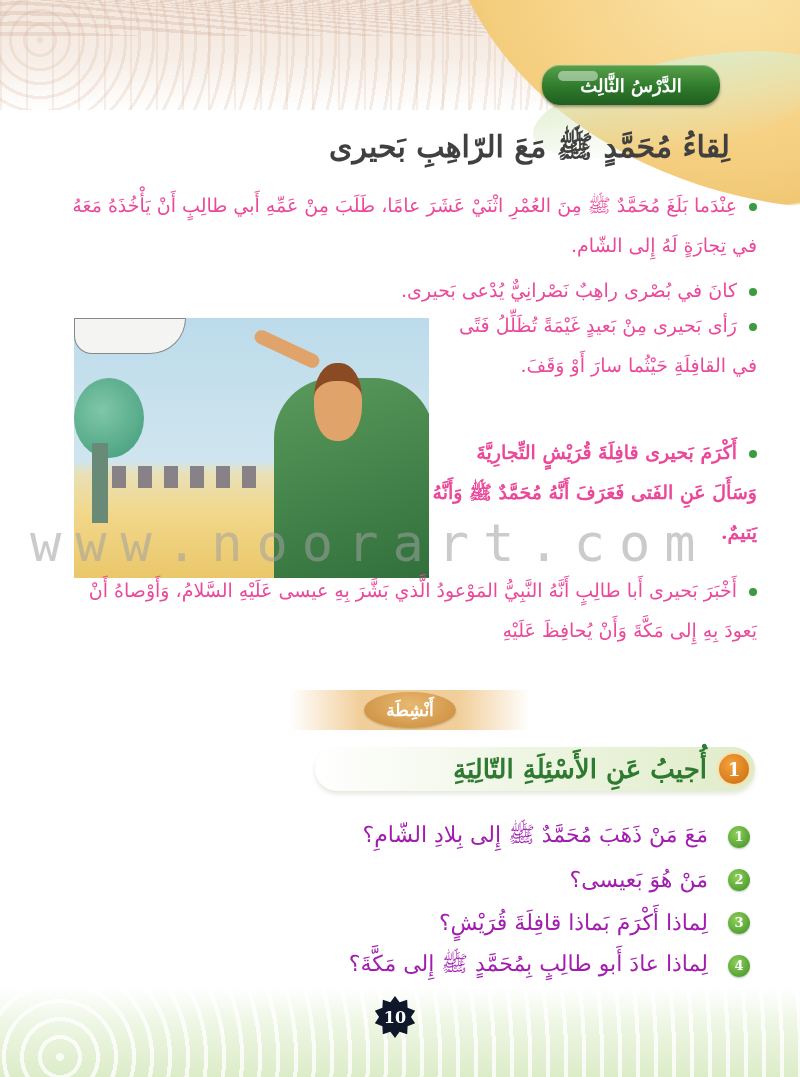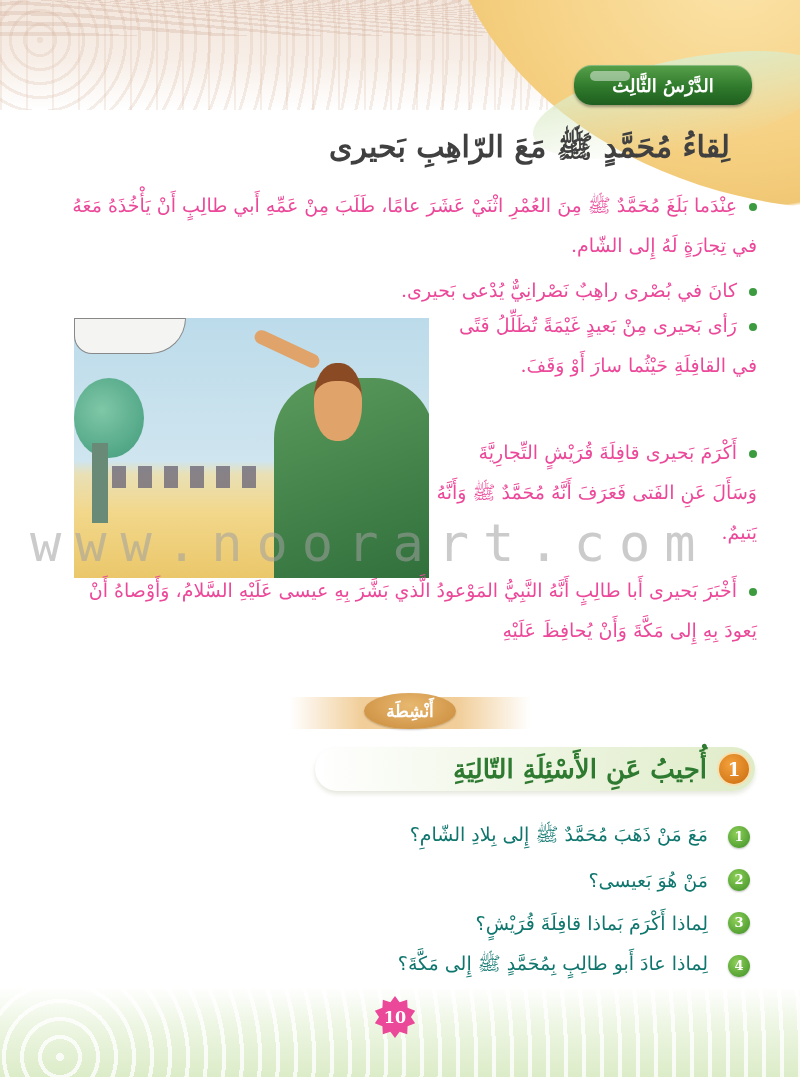--- a/index.html
+++ b/index.html
@@ -25,21 +25,21 @@
       border-radius: 0 0 0 100%;
       background: radial-gradient(ellipse at 70% 30%, #fbe3a8 0%, #f5cf80 55%, #f0c774 70%, rgba(240,199,116,0) 71%);
     }
     .corner-swoosh2 {
       position: absolute; right: -30px; top: 60px; width: 300px; height: 90px;
       border-radius: 50%;
       background: linear-gradient(180deg, rgba(220,235,200,0.9), rgba(240,246,230,0));
       transform: rotate(-12deg);
     }
     .lesson-badge {
-      position: absolute; left: 574px; top: 65px; width: 178px; height: 40px;
+      position: absolute; left: 542px; top: 65px; width: 178px; height: 40px;
       border-radius: 18px;
       background: linear-gradient(180deg, #58a14b 0%, #2f7a2c 55%, #1f5f1f 100%);
       box-shadow: 0 2px 3px rgba(0,0,0,0.35), inset 0 1px 0 rgba(255,255,255,0.3);
       display: flex; align-items: center; justify-content: center;
     }
     .lesson-badge .gloss {
       position: absolute; left: 16px; top: 6px; width: 40px; height: 10px; border-radius: 6px;
       background: rgba(255,255,255,0.45);
     }
     .lesson-badge span {
@@ -56,21 +56,21 @@
       position: absolute; direction: rtl; text-align: right;
       font-family: "DejaVu Serif", serif; font-size: 19px; line-height: 40px; color: #ec4899;
     }
     .bullet {
       display: inline-block; width: 8px; height: 8px; border-radius: 50%;
       background: #3c9b3f; margin-left: 12px; vertical-align: middle;
     }
     .p1 { left: 65px; top: 185px; width: 692px; }
     .p2 { left: 300px; top: 270px; width: 457px; }
     .p3 { left: 432px; top: 305px; width: 325px; }
-    .p4 { left: 432px; top: 432px; width: 325px; }
+    .p4 { left: 432px; top: 432px; width: 325px; font-weight: bold; }
     .p5 { left: 65px; top: 570px; width: 692px; }
     .illustration {
       position: absolute; left: 74px; top: 318px; width: 355px; height: 260px; overflow: hidden;
       background: linear-gradient(180deg, #bcdbea 0%, #cfe5ef 55%, #e9e0b6 60%, #f2d78a 75%, #eac76a 100%);
     }
     .illustration .cloud {
       position: absolute; left: 0; top: 0; width: 110px; height: 34px; border-radius: 0 0 40px 20px;
       background: #f4f4f2; border: 1px solid #888;
     }
     .illustration .tree-crown {
@@ -97,23 +97,23 @@
     .illustration .arm {
       position: absolute; left: 178px; top: 24px; width: 70px; height: 14px;
       background: #e0a36a; transform: rotate(25deg); border-radius: 7px;
     }
     .watermark {
       position: absolute; left: 30px; top: 520px; width: 740px; height: 46px;
       font-family: "DejaVu Sans Mono", monospace; font-size: 52px; letter-spacing: 14px;
       color: rgba(160,160,160,0.55); line-height: 46px; white-space: nowrap; pointer-events: none;
     }
     .activities-banner {
-      position: absolute; left: 290px; top: 690px; width: 240px; height: 32px;
+      position: absolute; left: 290px; top: 690px; width: 240px; height: 40px;
       background: linear-gradient(90deg, rgba(240,200,140,0) 0%, rgba(235,185,110,0.7) 30%, rgba(235,185,110,0.7) 70%, rgba(240,200,140,0) 100%);
-      display: flex; align-items: flex-end; justify-content: center; margin-top: 7px;
+      display: flex; align-items: center; justify-content: center;
     }
     .activities-pill {
       width: 92px; height: 36px; border-radius: 50%;
       background: radial-gradient(ellipse at 50% 35%, #e8b870, #c98a3a);
       display: flex; align-items: center; justify-content: center;
       box-shadow: 0 1px 2px rgba(0,0,0,0.2);
     }
     .activities-pill span {
       color: #fff; font-family: "DejaVu Serif", serif; font-size: 17px; font-weight: bold; direction: rtl;
     }
@@ -136,30 +136,30 @@
     }
     .questions { position: absolute; left: 320px; top: 815px; width: 440px; direction: rtl; }
     .q-row { display: flex; align-items: center; height: 43px; }
     .num-green {
       width: 22px; height: 22px; border-radius: 50%; flex: 0 0 22px; margin-left: 20px; margin-right: 10px;
       background: radial-gradient(circle at 40% 35%, #8fd05a, #3d8f24);
       color: #fff; font-family: "DejaVu Serif", serif; font-size: 13px; font-weight: bold;
       display: flex; align-items: center; justify-content: center;
       box-shadow: 0 1px 2px rgba(0,0,0,0.25);
     }
-    .q-text { font-family: "DejaVu Serif", serif; font-size: 19px; color: #0f766e; }
+    .q-text { font-family: "DejaVu Serif", serif; font-size: 22px; color: #a21caf; }
     .bottom-ornament {
       position: absolute; left: 0; bottom: 0; width: 800px; height: 90px;
       background:
         repeating-radial-gradient(circle at 60px 70px, rgba(255,255,255,0.8) 0 4px, transparent 4px 18px),
         linear-gradient(180deg, #ffffff 0%, #eef6e4 40%, #dcecc8 100%);
     }
     .page-number {
       position: absolute; left: 374px; top: 996px; width: 42px; height: 42px;
-      background: #ec4899;
+      background: #0f172a;
       clip-path: polygon(50% 0%, 61% 15%, 79% 9%, 80% 28%, 98% 35%, 88% 50%, 98% 65%, 80% 72%, 79% 91%, 61% 85%, 50% 100%, 39% 85%, 21% 91%, 20% 72%, 2% 65%, 12% 50%, 2% 35%, 20% 28%, 21% 9%, 39% 15%);
       display: flex; align-items: center; justify-content: center;
     }
     .page-number span { color: #fff; font-family: "DejaVu Serif", serif; font-size: 16px; font-weight: bold; }
   </style>
 </head>
 <body>
 
 <div class="top-ornament"></div>
 <div class="corner-swoosh"></div>

